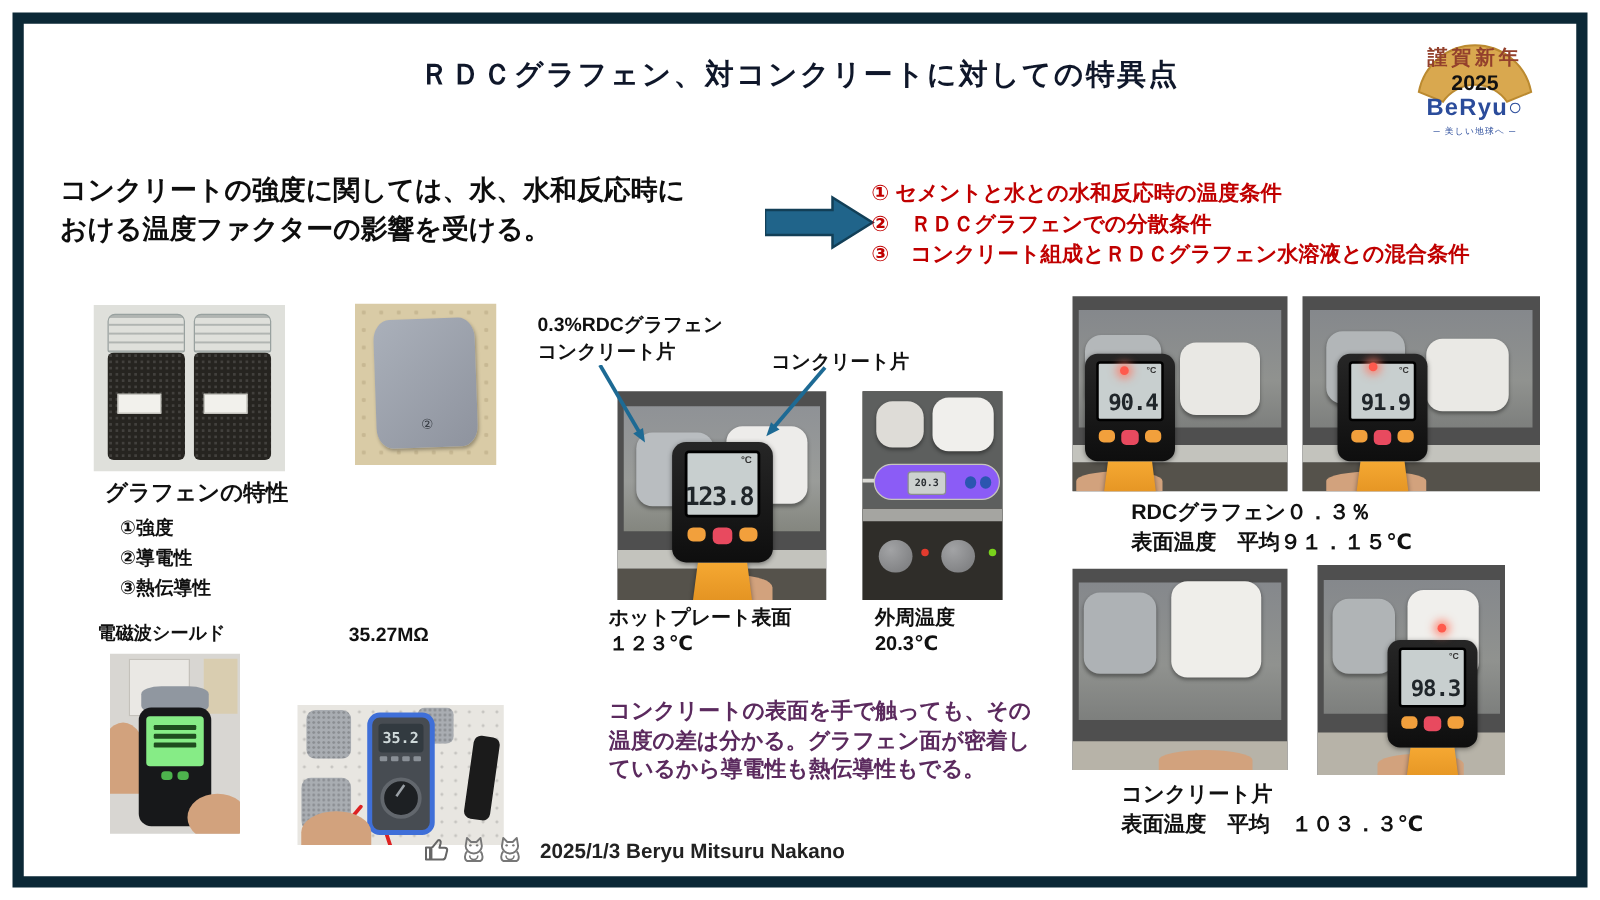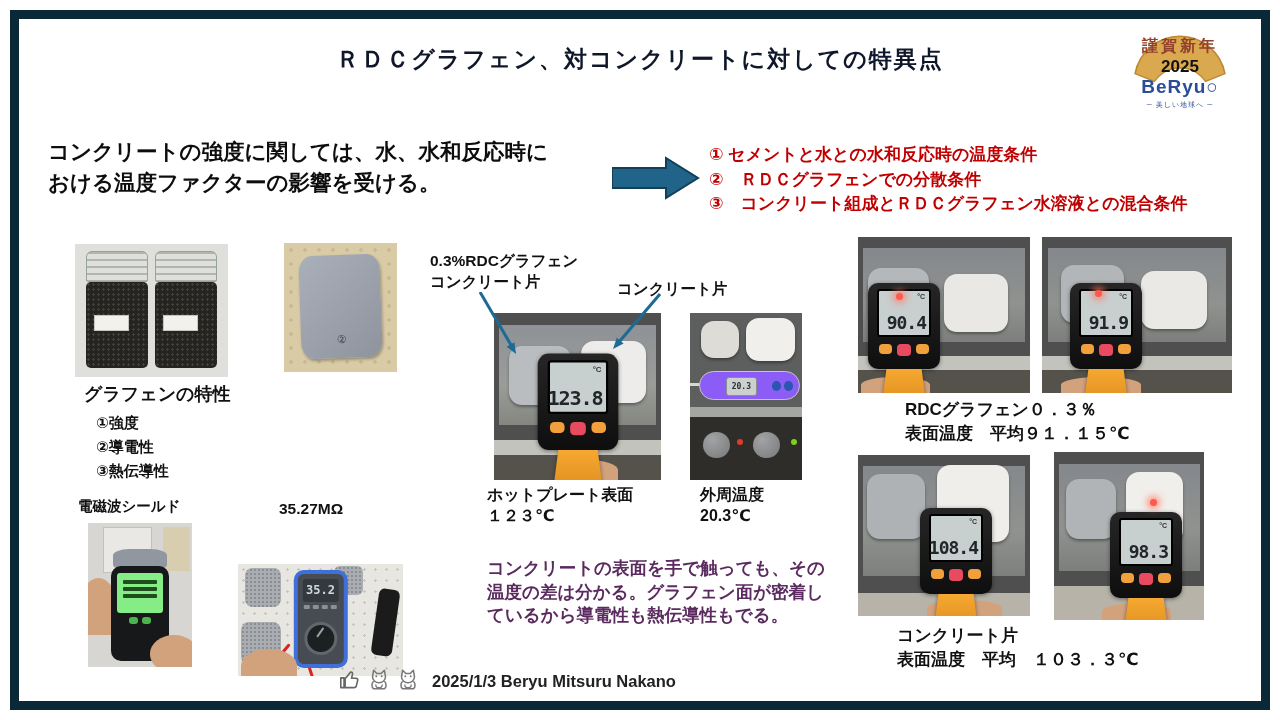--- a/index.html
+++ b/index.html
@@ -14,21 +14,21 @@
   #logo{right:34px;top:24px;width:132px;height:92px;z-index:21;text-align:center;}
   #logo .greeting{position:absolute;left:0;right:0;top:12px;font-size:16px;font-weight:bold;color:#93402c;letter-spacing:3px;}
   #logo .year{position:absolute;left:0;right:0;top:33px;font-size:17px;font-weight:bold;color:#111;}
   #logo .brand{position:absolute;left:0;right:0;top:52px;font-size:19px;font-weight:bold;color:#2b4c9b;letter-spacing:1px;}
   #logo .tagline{position:absolute;left:0;right:0;top:76px;font-size:7px;color:#2b4c9b;letter-spacing:1px;}
   
   #intro{left:48px;top:137px;font-size:21.5px;font-weight:bold;line-height:1.42;color:#0d0d0d;}
   
   #block-arrow{left:612px;top:156px;width:88px;height:44px;}
   
-  #conditions{left:697px;top:143px;font-size:17px;font-weight:bold;line-height:1.45;color:#c00000;white-space:nowrap;margin-left:12px;}
+  #conditions{left:697px;top:143px;font-size:17px;font-weight:bold;line-height:1.45;color:#c00000;white-space:nowrap;}
   
   .photo{position:absolute;overflow:hidden;background:#4f4f4f;}
   .speckle{background-image:radial-gradient(rgba(0,0,0,.18) 1px,transparent 1.4px);background-size:8px 8px;}
   .speckle-lt{background-image:radial-gradient(rgba(255,255,255,.14) 1px,transparent 1.3px);background-size:6px 6px;}
   .slab{position:absolute;left:3%;right:3%;top:7%;height:60%;background:linear-gradient(180deg,#85888c,#90928f 60%,#7d7f7d);}
   .sq{position:absolute;border-radius:13px;box-shadow:0 2px 3px rgba(0,0,0,.35);}
   .base-strip{position:absolute;left:0;right:0;bottom:15%;height:9%;background:#c3c3bd;}
   .floor{position:absolute;left:0;right:0;bottom:0;height:15%;background:#55524b;}
   .floor.lt{background:#b7b3a8;}
   .laser{position:absolute;width:7px;height:7px;border-radius:50%;background:#ff5a4d;box-shadow:0 0 7px 3px rgba(255,120,100,.8);z-index:5;}
@@ -303,34 +303,20 @@
     <div>RDCグラフェン０．３％</div>
     <div>表面温度　平均９１．１５℃</div>
   </div>
 
   <div id="photo-r3" class="photo">
     <div class="slab speckle" style="height:68%;"></div>
     <div class="sq" style="left:5%;top:12%;width:34%;height:40%;background:#aeb2b5;"></div>
     <div class="sq" style="left:46%;top:6%;width:42%;height:48%;background:#efeeea;"></div>
     <div class="floor lt speckle" style="height:14%;"></div>
     <div class="hand" style="left:40%;bottom:0;width:44%;height:10%;"></div>
-    <div class="gun" style="left:62px;bottom:-12px;">
-      <div class="gun-head">
-          <div class="gun-lcd">
-            <span class="gun-unit">°C</span>
-            <span class="gun-digits">108.4</span>
-          </div>
-      <div class="gun-btns">
-            <span class="gbtn"></span>
-            <span class="gbtn mid"></span>
-            <span class="gbtn"></span>
-          </div>
-        </div>
-      <div class="gun-grip"></div>
-    </div>
   </div>
   <div id="photo-r4" class="photo">
     <div class="slab speckle" style="height:64%;"></div>
     <div class="sq" style="left:8%;top:16%;width:33%;height:36%;background:#b0b4b6;"></div>
     <div class="sq" style="left:48%;top:12%;width:38%;height:42%;background:#f0efec;"></div>
     <div class="laser" style="left:64%;top:28%;"></div>
     <div class="floor lt speckle" style="height:20%;"></div>
     <div class="hand" style="left:32%;bottom:0;width:46%;height:10%;"></div>
     <div class="gun" style="left:56px;bottom:-12px;">
       <div class="gun-head">

